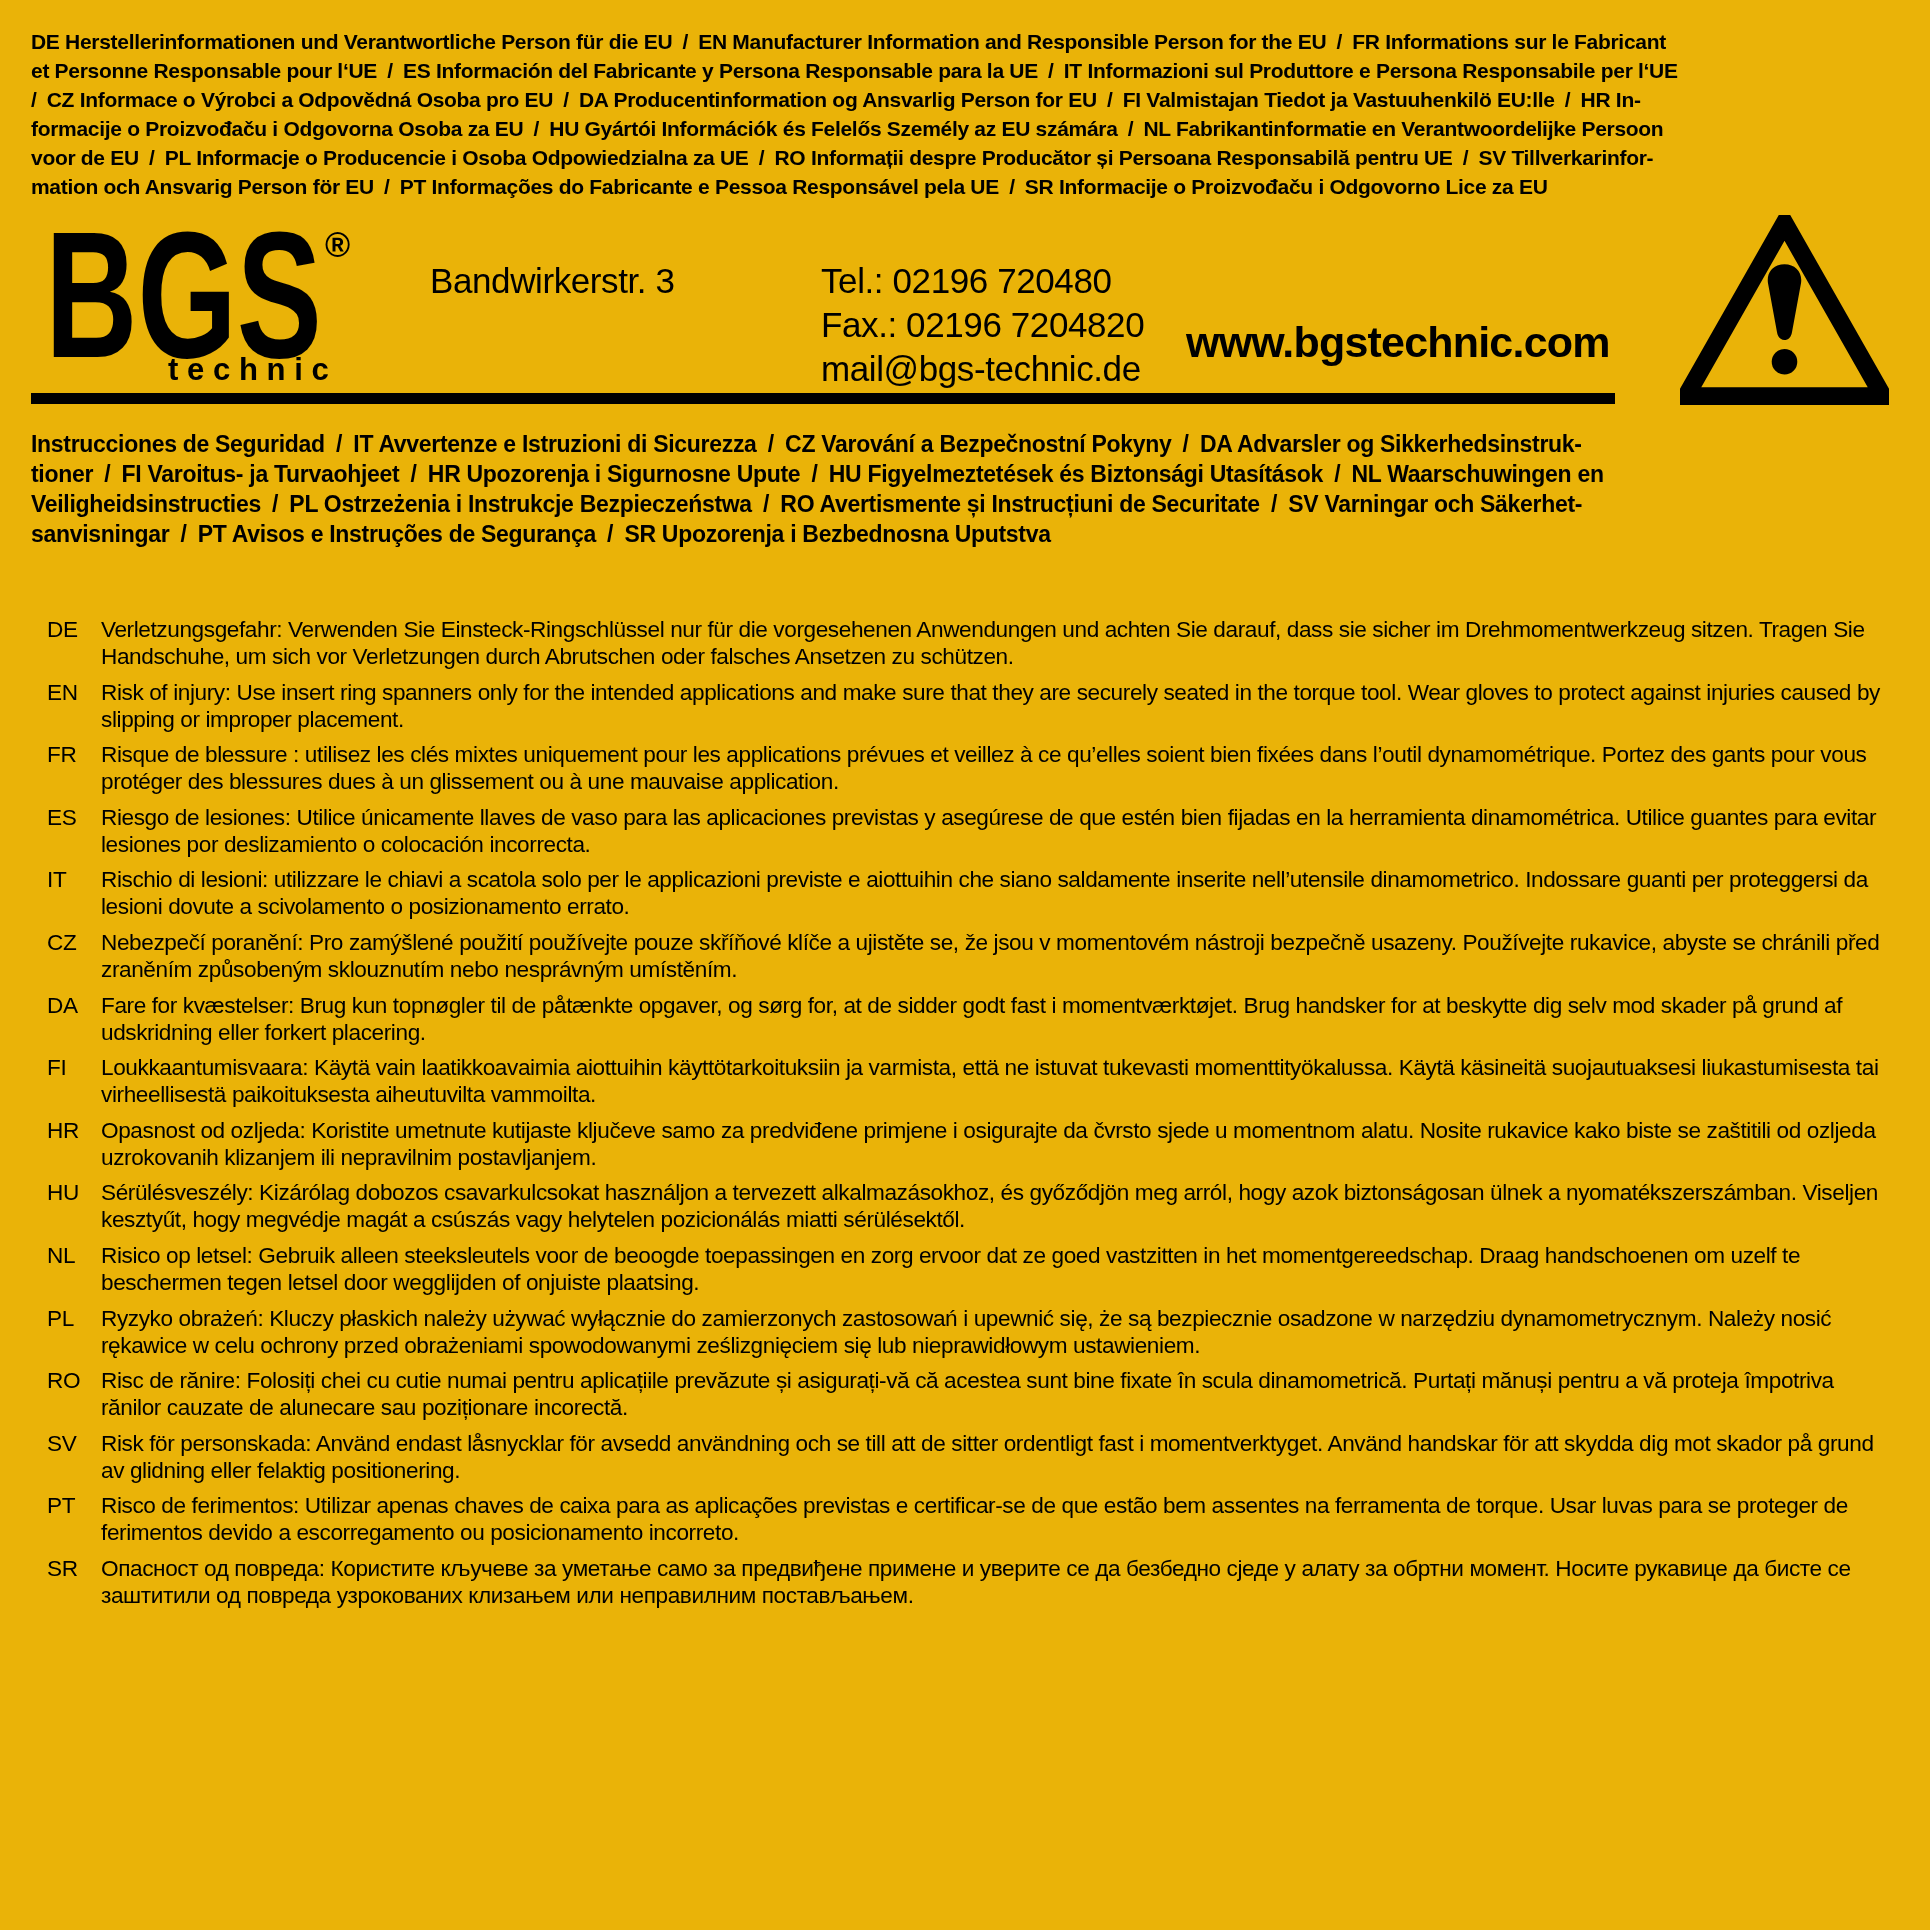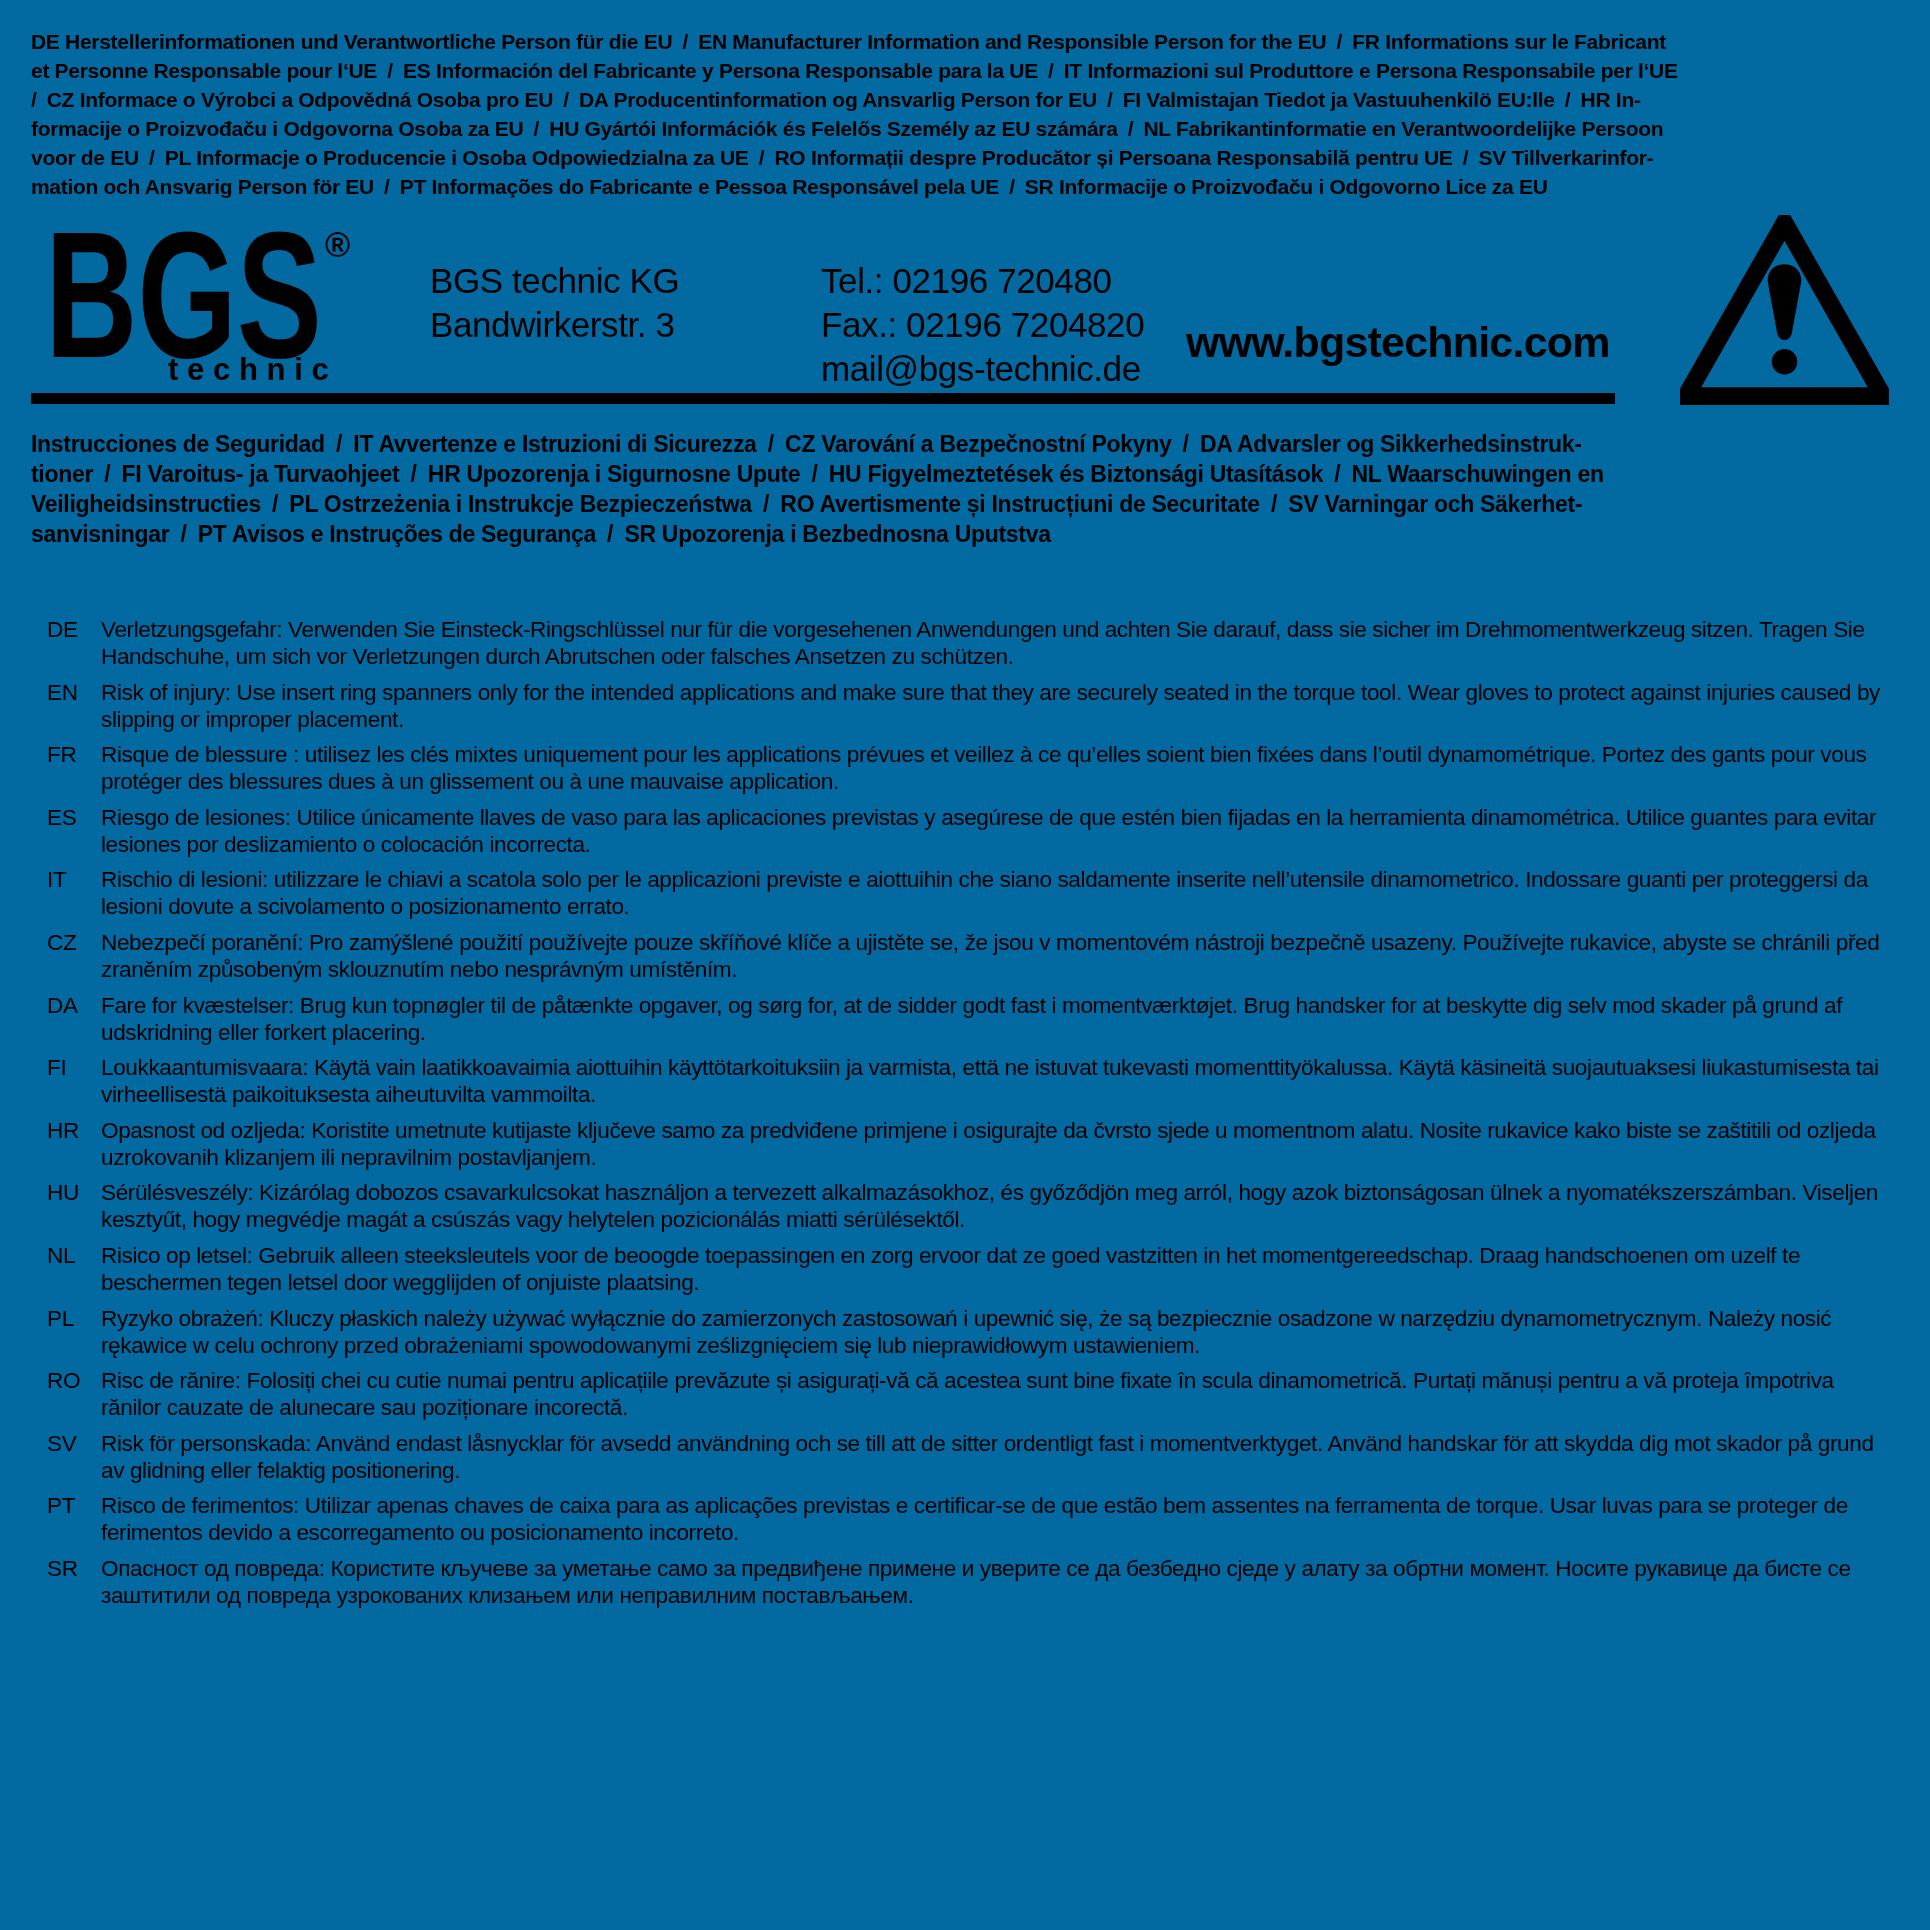--- a/index.html
+++ b/index.html
@@ -1,19 +1,19 @@
 <!DOCTYPE html>
 <html style="font-size:12.5px"><head>
 <meta charset="utf-8">
 <style>
   html,body { margin:0; padding:0; background:#fff; }
   .page {
     position:relative;
     width:1930px; height:1930px;
-    background:#0369a1;
+    background:#eab308;
     color:#000;
     font-family:"Liberation Sans", sans-serif;
     overflow:hidden;
   }
   
   .mfr-title {
     position:absolute; left:31px; top:26.5px; width:1874px;
   }
   .mfr-title .t-line {
     font-size:21px; font-weight:bold; line-height:29px;
@@ -76,21 +76,20 @@
 
   <div class="logo">
     <svg width="313" height="157" viewBox="0 0 402 202">
       <text x="0" y="168" font-size="232" font-weight="bold" textLength="356" lengthAdjust="spacingAndGlyphs">BGS</text>
       <text x="360" y="40" font-size="44" font-weight="bold">®</text>
       <text x="158" y="198" font-size="40" font-weight="bold">t e c h n i c</text>
     </svg>
   </div>
 
   <div class="addr">
-    <div>BGS technic KG</div>
     <div>Bandwirkerstr. 3</div>
   </div>
 
   <div class="contact">
     <div>Tel.: 02196 720480</div>
     <div>Fax.: 02196 7204820</div>
     <div>mail@bgs-technic.de</div>
   </div>
 
   <div class="website">www.bgstechnic.com</div>

